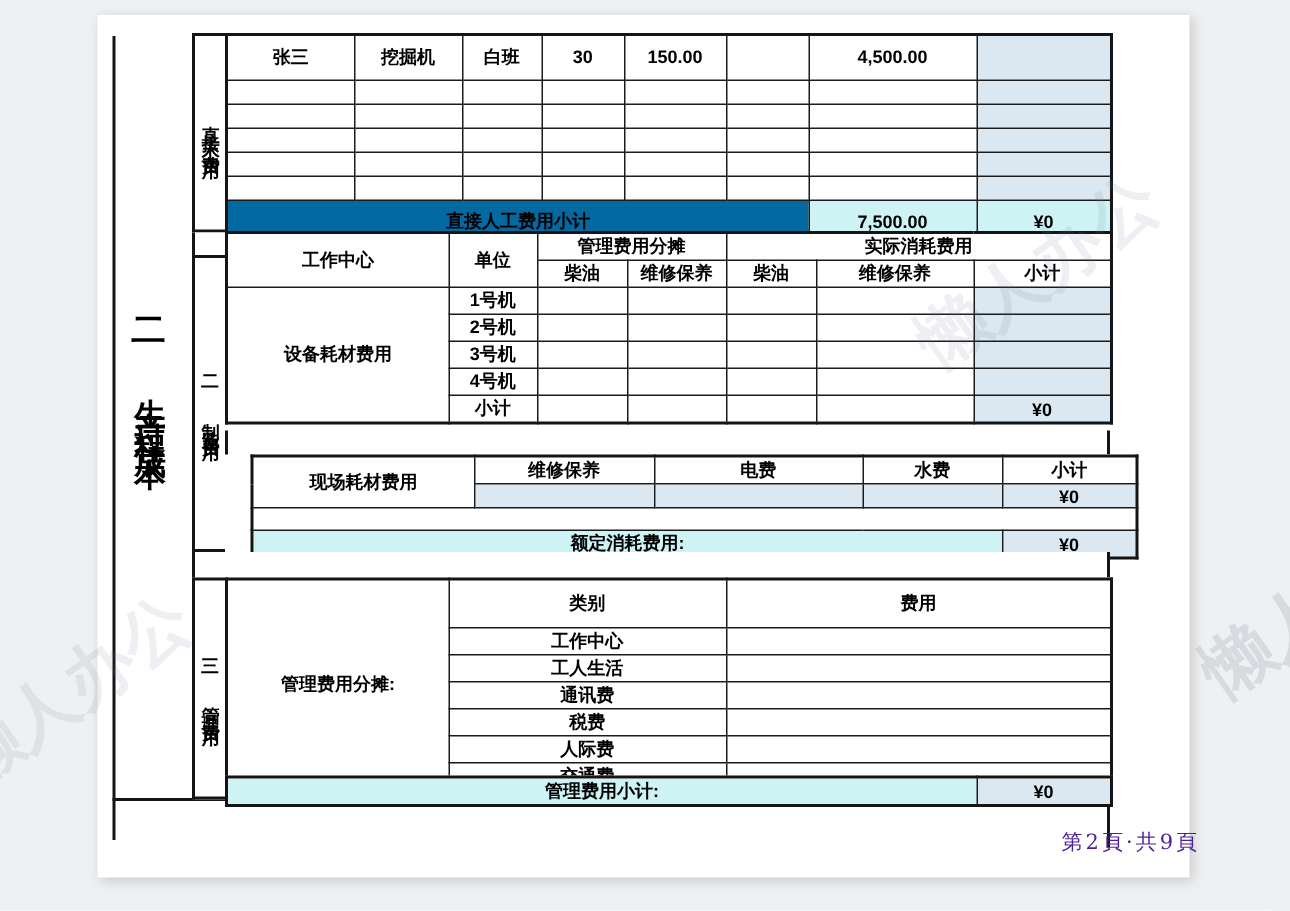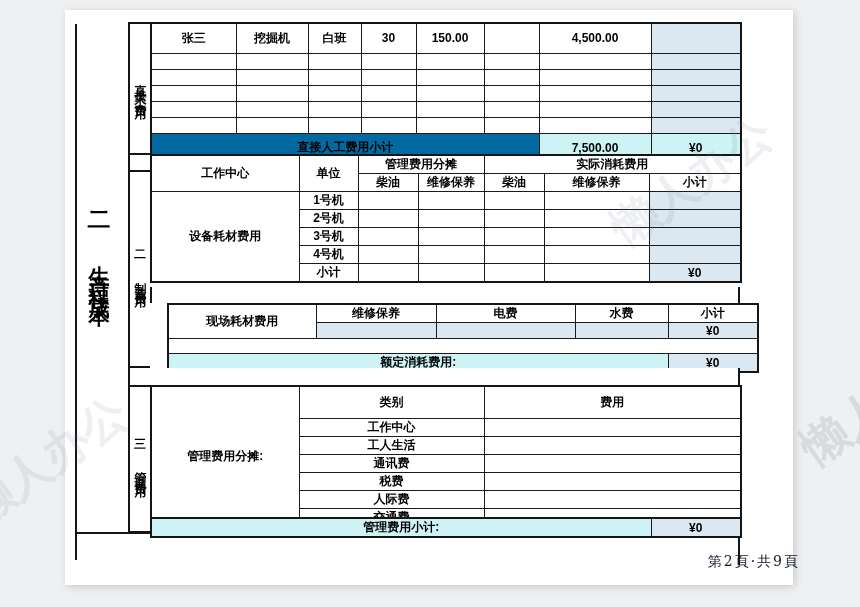--- a/index.html
+++ b/index.html
@@ -108,21 +108,21 @@
   .c-blue  { background: #dbe8f2; }
   .c-cyan  { background: #cdf3f5; }
   .c-bgray { background: #0369a1; }
   .footer {
     position: absolute;
     left: 500px; top: 543px;
     width: 235px;
     text-align: right;
     font: 14px "DejaVu Serif", serif;
     letter-spacing: 2px;
-    color: #0f172a;
+    color: #4c1d95;
   }
 </style>
 </head>
 <body>
 
 <div class="watermark" style="left:600px; top:150px;">懒人办公</div>
 <div class="watermark" style="left:-45px; top:430px;">懒人办公</div>
 <div class="watermark" style="left:790px; top:370px; color:rgba(110,125,150,0.18);">懒人办公</div>
 
 <div class="page">

